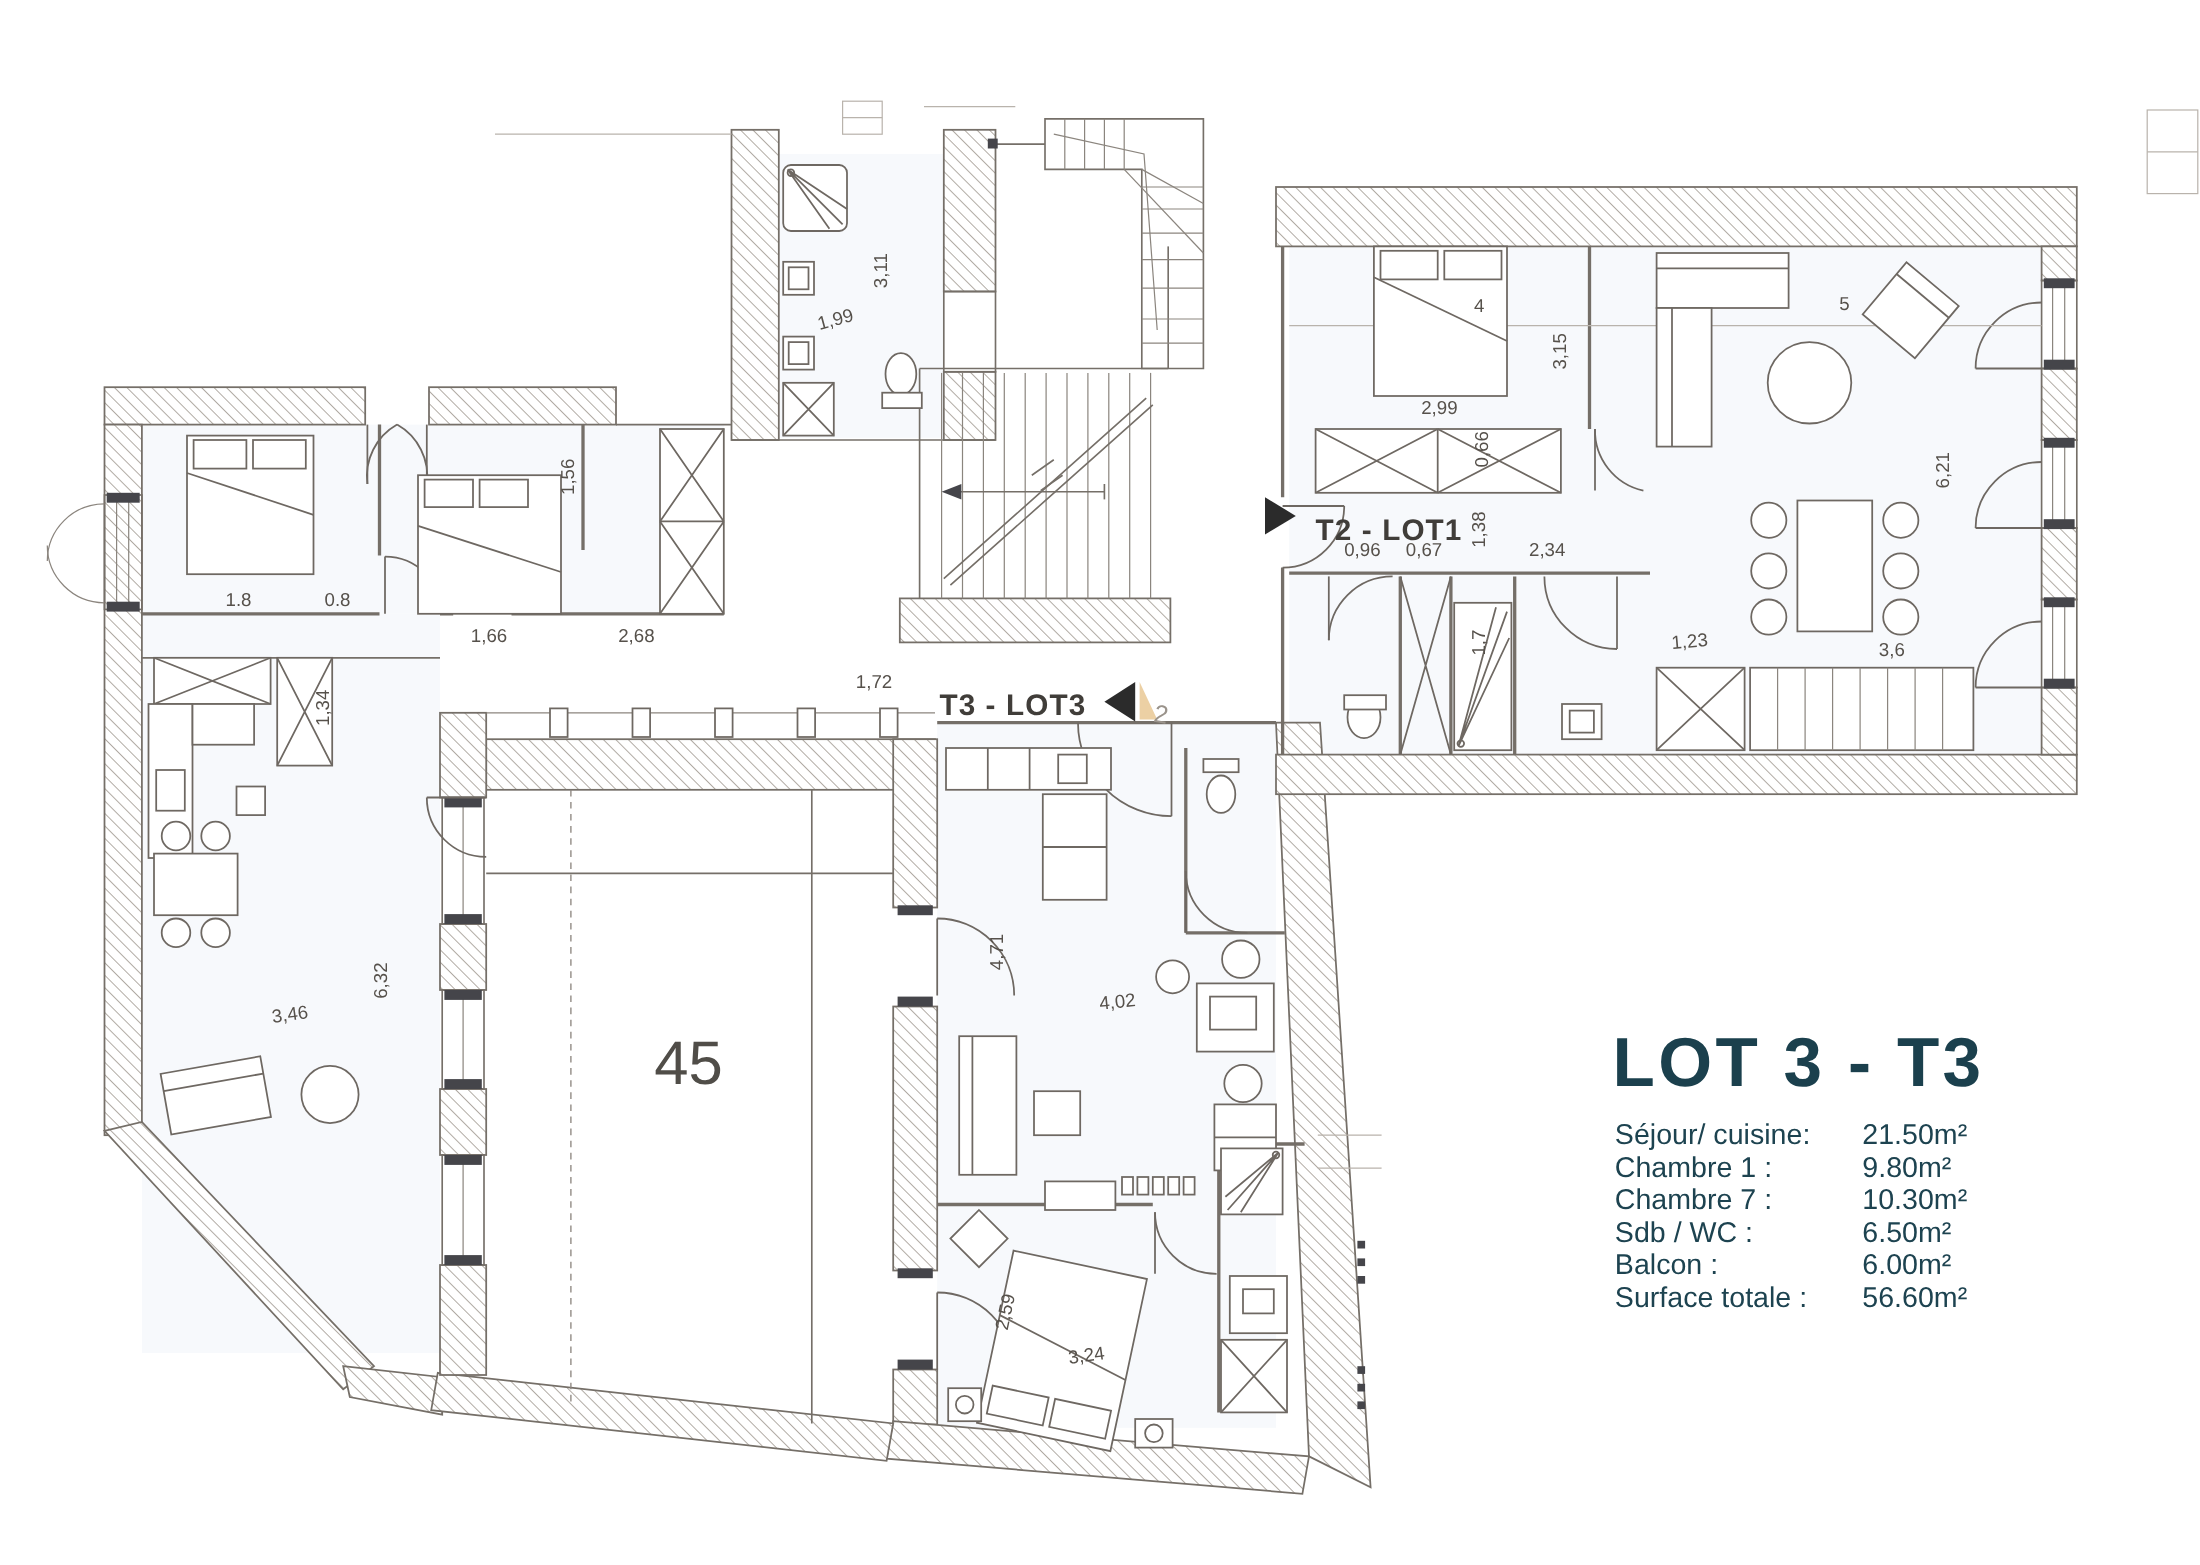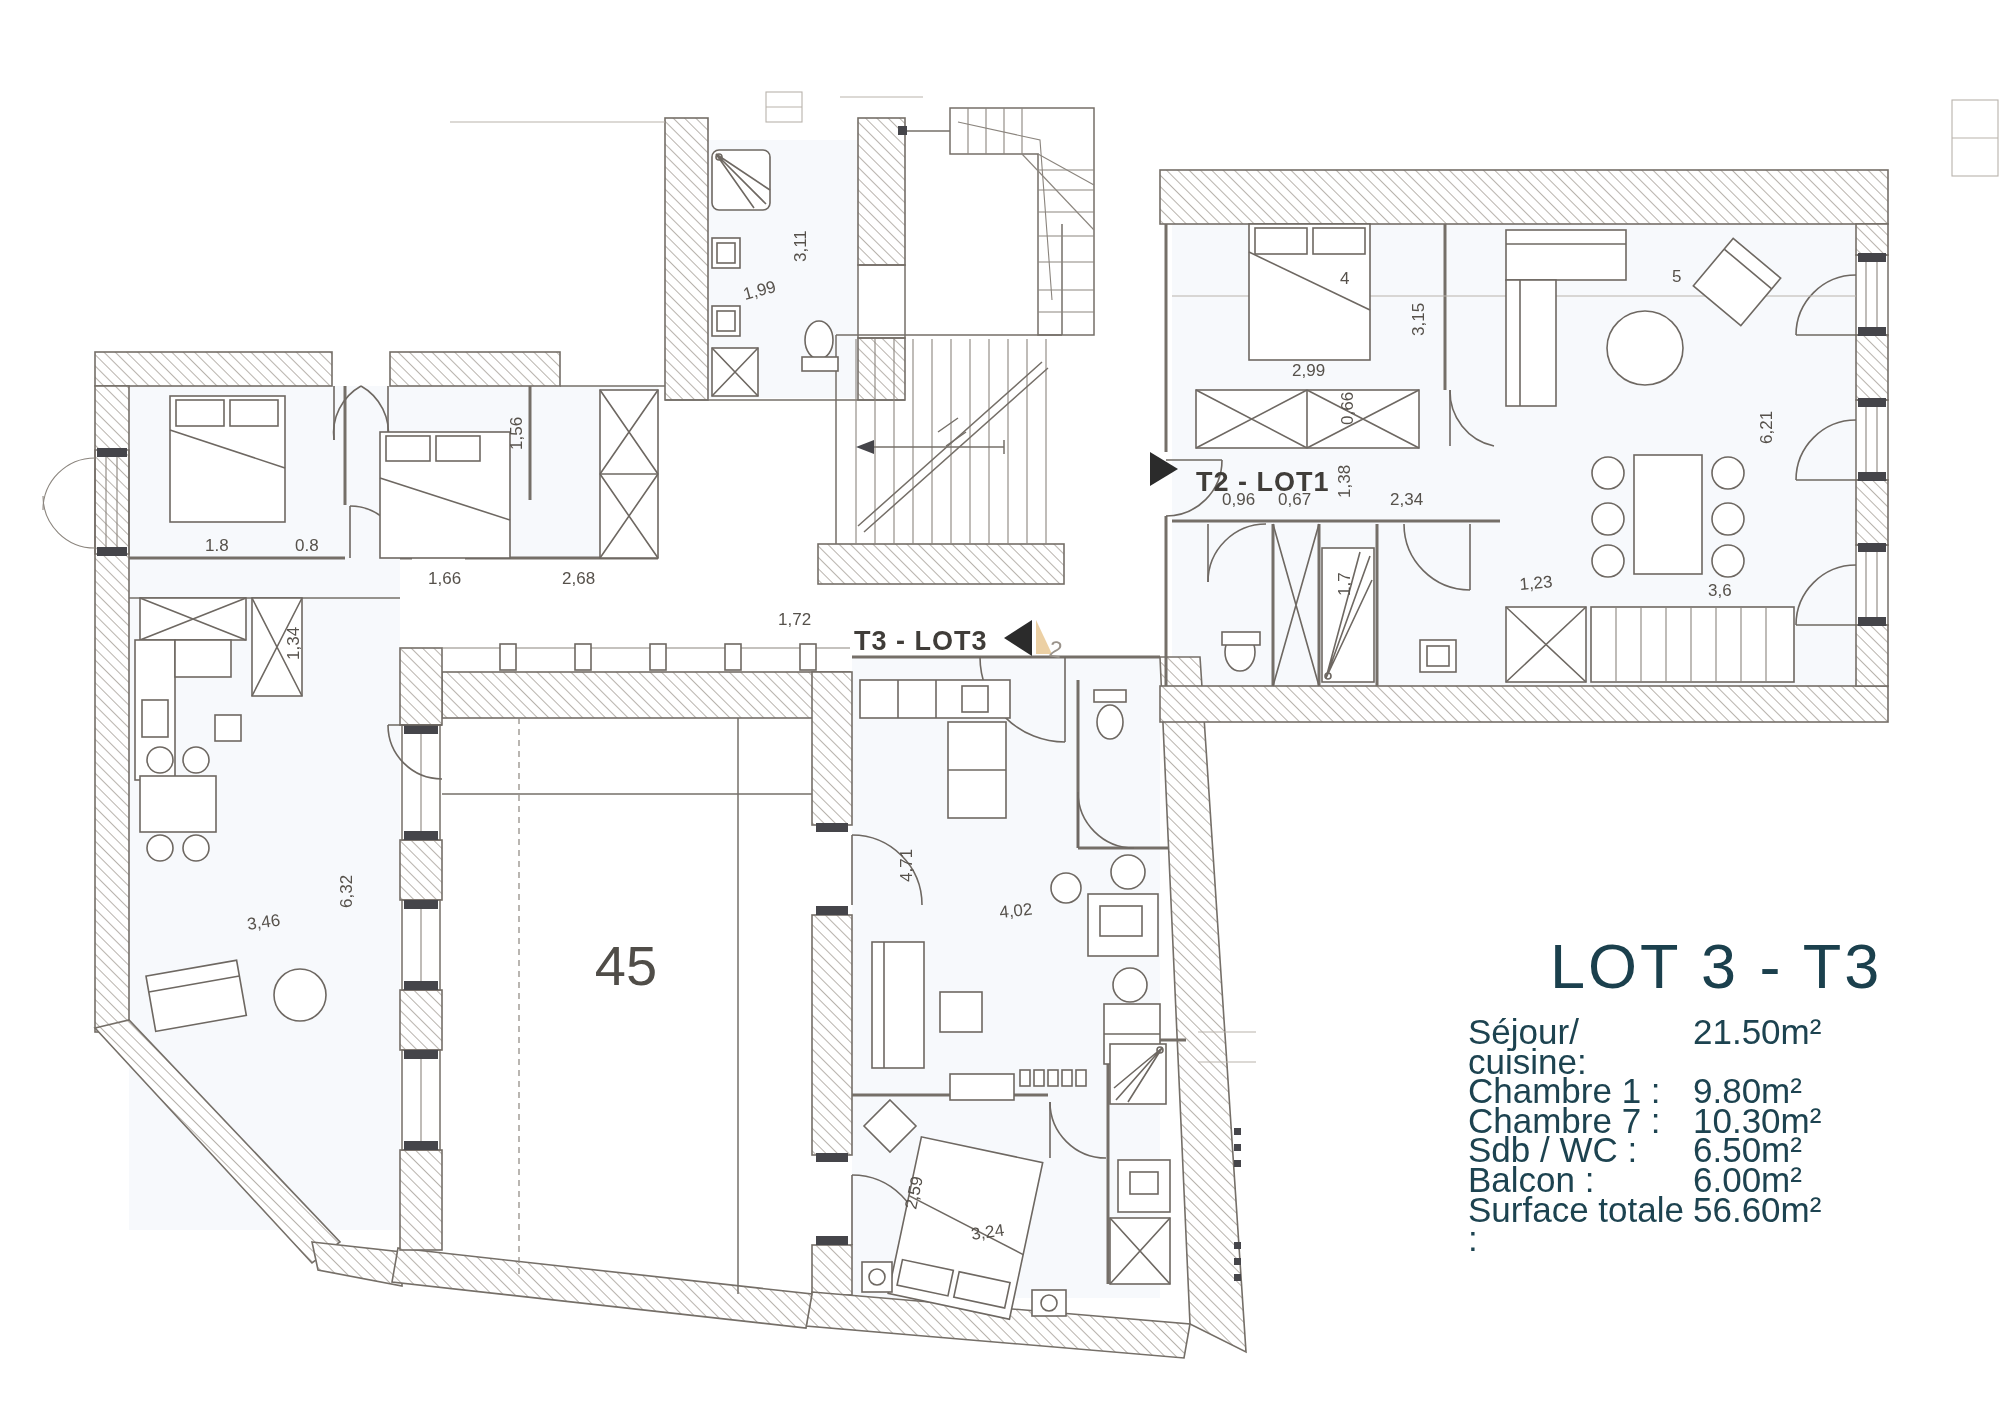--- a/index.html
+++ b/index.html
@@ -15,24 +15,24 @@
   .wash{fill:#f7f9fc;stroke:none;}
   .dk{fill:#45454a;stroke:none;}
   .hb{stroke:#756f68;stroke-width:1.6;}
 
   .txt-dim{font-family:"Liberation Sans",sans-serif;font-size:17px;fill:#56514b;}
   .txt-unit{font-family:"Liberation Sans",sans-serif;font-size:27px;font-weight:bold;fill:#403d39;letter-spacing:1px;}
   .txt-big{font-family:"Liberation Sans",sans-serif;font-size:56px;fill:#504d48;}
   .txt-note{font-family:"Liberation Sans",sans-serif;font-size:23px;fill:#9a938b;}
 
   
-  .legend-title{position:absolute;left:1550px;top:930px;font-size:63px;font-weight:400;
+  .legend-title{position:absolute;left:1466px;top:930px;font-size:63px;font-weight:700;
     letter-spacing:3px;color:#1b404d;white-space:nowrap;}
   .legend-rows{position:absolute;left:1468px;top:1017px;width:400px;color:#1d4350;}
-  .legend-row{display:flex;font-size:35px;line-height:29.6px;}
+  .legend-row{display:flex;font-size:26px;line-height:29.6px;}
   .legend-row .lab{width:225px;}
   .legend-row .val{width:170px;}
 </style>
 </head>
 <body>
 
 <div id="stage">
 
 <svg id="plan-svg" width="2000" height="1423" viewBox="0 0 2000 1423" xmlns="http://www.w3.org/2000/svg">
   <defs>

